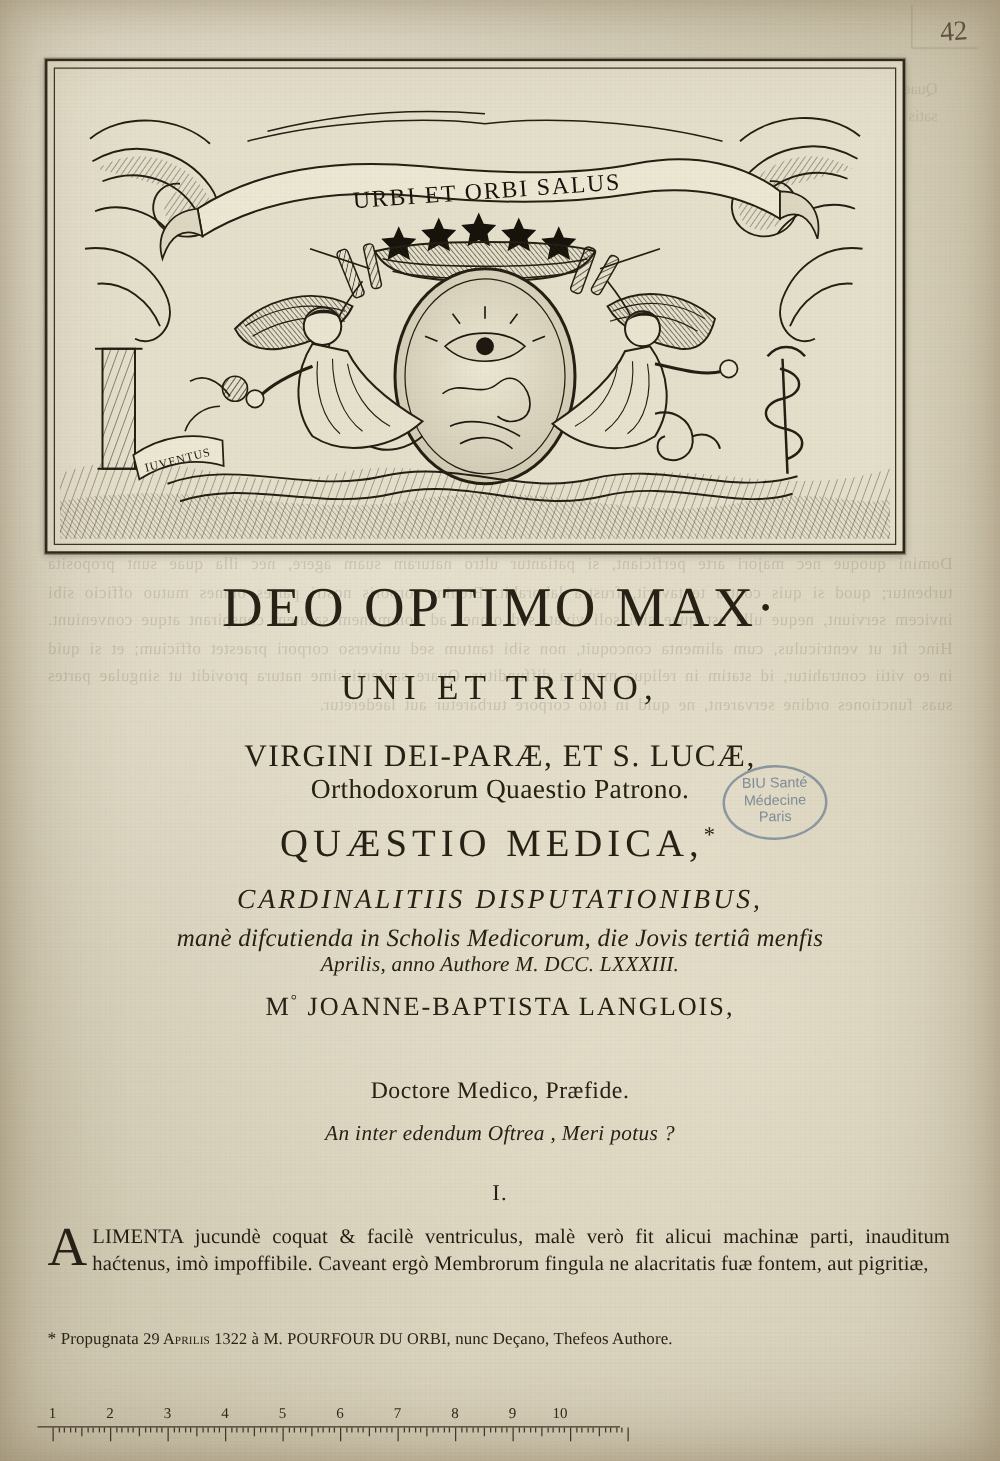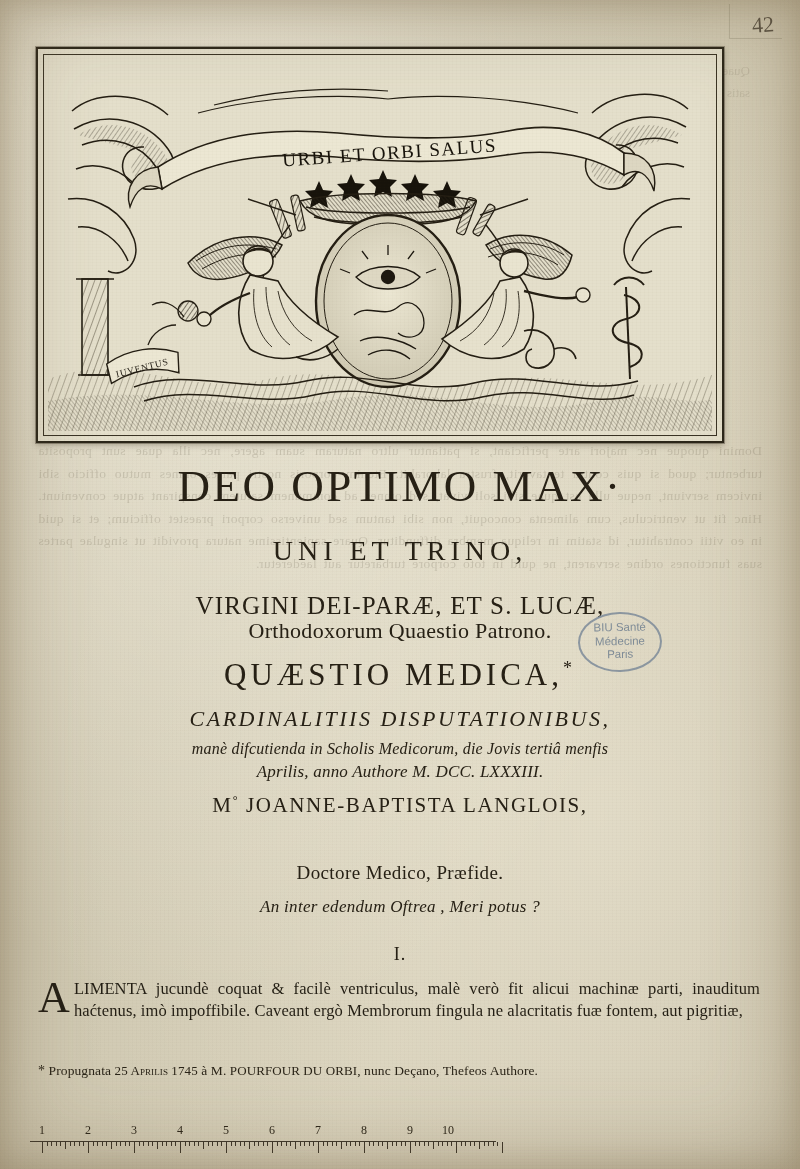--- a/index.html
+++ b/index.html
@@ -155,21 +155,21 @@
     letter-spacing: 4px;
   }
   .l6 {
     top: 706px;
     font-size: 22px;
     font-style: italic;
     letter-spacing: 2.5px;
   }
   .l7 {
     top: 740px;
-    font-size: 16px;
+    font-size: 20px;
     font-style: italic;
     letter-spacing: .2px;
   }
   .l8 {
     top: 762px;
     font-size: 17px;
     font-style: italic;
     letter-spacing: .2px;
   }
   .l9 {
@@ -489,21 +489,21 @@
 
   <div class="txt l12">An inter edendum Oftrea , Meri potus ?</div>
   <div class="txt sec">I.</div>
 
   <div class="body-par">
     <span class="dropcap">A</span><span>LIMENTA jucundè coquat &amp; facilè ventriculus, malè verò fit alicui machinæ parti, inauditum haćtenus, imò impoffibile. Caveant ergò Membrorum fingula ne alacritatis fuæ fontem, aut pigritiæ,</span>
   </div>
 
   <div class="footnote">
     <span class="star">*</span>
-    <span>Propugnata </span><span class="fcaps">25 Aprilis 1745</span><span> à M. </span><span class="fcaps">POURFOUR DU ORBI</span><span>, nunc Deçano, Thefeos Authore.</span>
+    <span>Propugnata </span><span class="fcaps">29 Aprilis 1322</span><span> à M. </span><span class="fcaps">POURFOUR DU ORBI</span><span>, nunc Deçano, Thefeos Authore.</span>
   </div>
 
   <div class="stamp">
     <div>BIU Santé</div>
     <div>Médecine</div>
     <div>Paris</div>
   </div>
 
   <div class="ruler">
     <div class="nums" id="ruler-nums">

